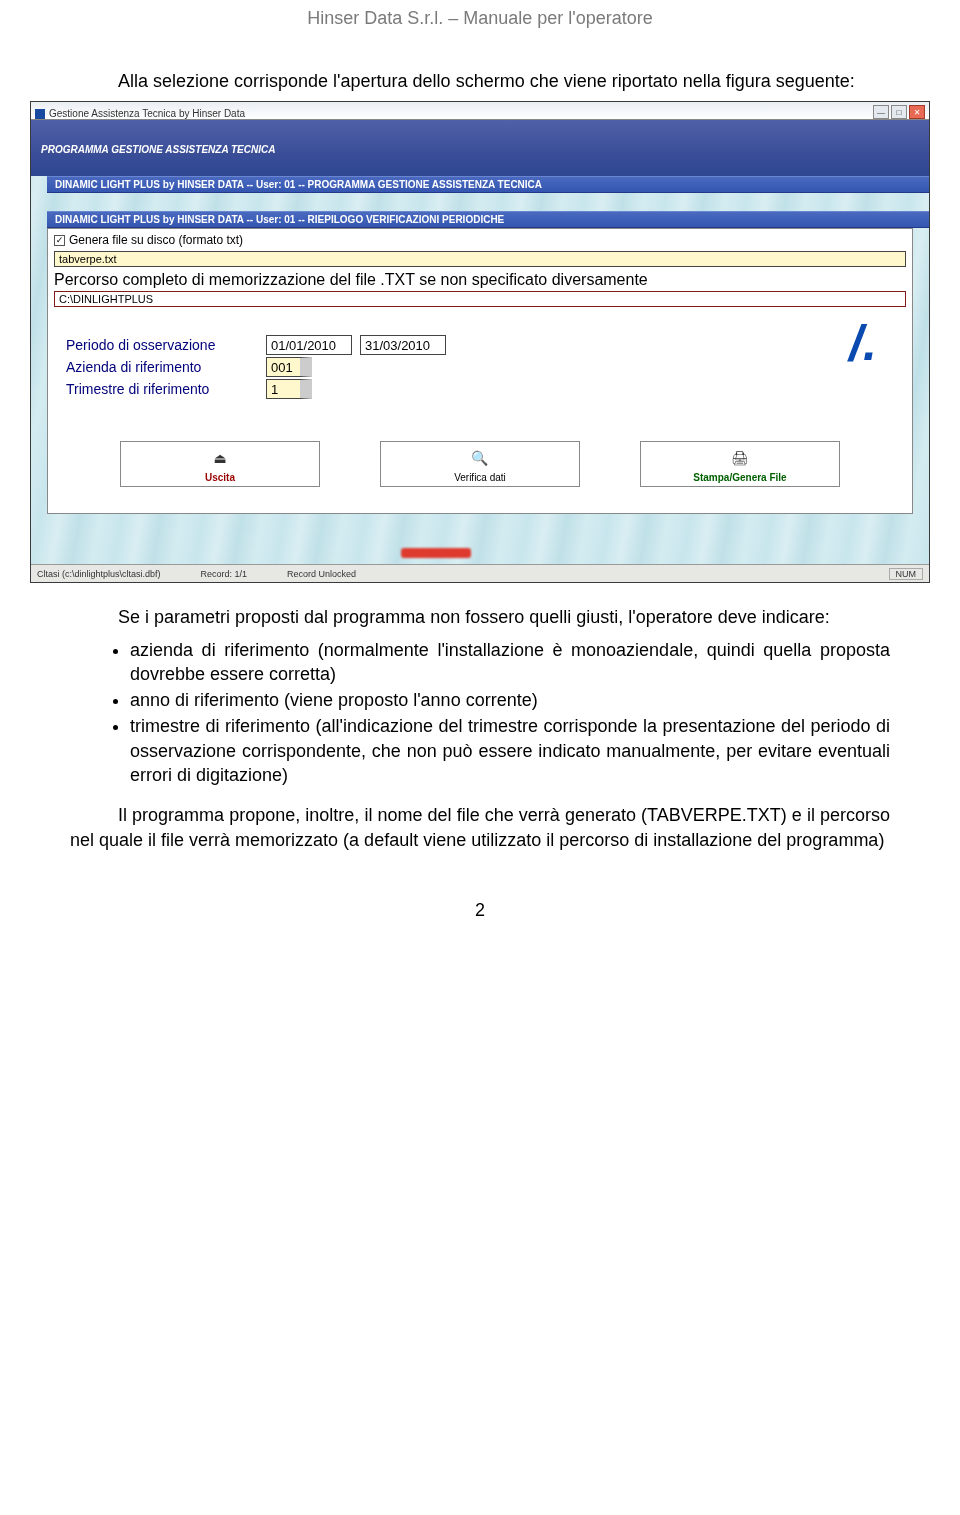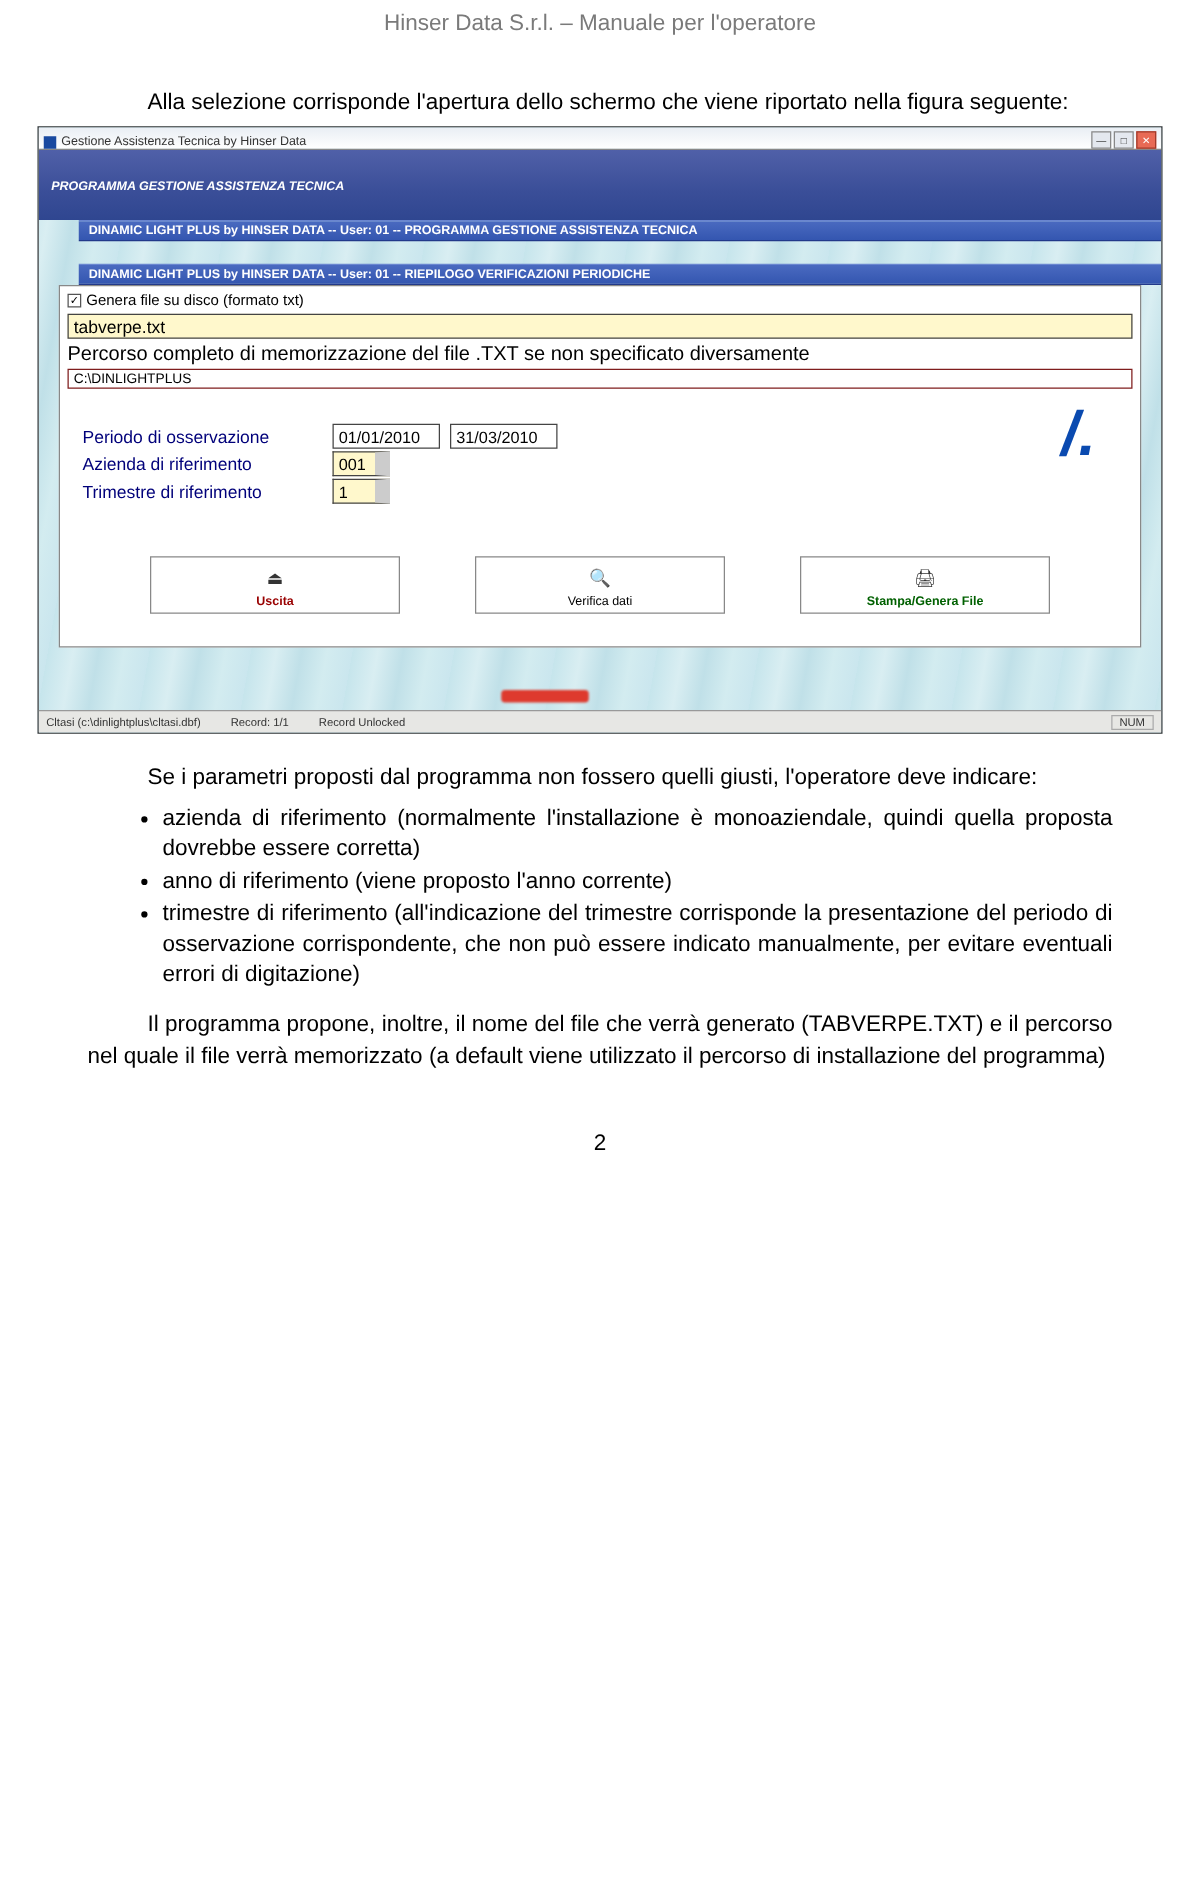--- a/index.html
+++ b/index.html
@@ -83,33 +83,33 @@
   .menubar1 .menulabel { color:#fff; font-size:10px; font-style: italic; font-weight: bold; }
 
   .subtitle-blue {
     position: relative; z-index:2;
     background: linear-gradient(#4a6ac0,#3456b0);
     color:#fff; font-size:10px; font-weight:bold;
     padding: 2px 8px;
     border-top:1px solid #6a86d0;
     border-bottom:1px solid #22398a;
   }
-  .subtitle-blue.inset { margin-left:32px; }
+  .subtitle-blue.inset { margin-left:16px; }
 
   .client-area {
     position: relative; z-index:2;
     background: #fff;
     margin: 0 16px 0 16px;
     border:1px solid #888;
   }
 
   .chk-row { padding: 4px 6px; font-size: 12px; color:#000; display:flex;align-items:center;gap:4px;}
   .chk-box { width:11px;height:11px;border:1px solid #555;display:flex;align-items:center;justify-content:center;font-size:9px;}
   .file-input {
-    margin: 0 6px; background:#fff8cc; border:1px solid #444; padding:1px 4px; font-size:14px; color:#000;
+    margin: 0 6px; background:#fff8cc; border:1px solid #444; padding:1px 4px; font-size:11px; color:#000;
   }
   .path-label { font-size:16px; padding:4px 6px 0 6px;}
   .path-input {
     margin: 2px 6px 10px 6px; background:#fff; border:1px solid #7f1d1d; padding:1px 4px; font-size:11px;
   }
 
   .form-grid {
     padding: 18px 8px 30px 18px;
     font-size: 14px;
     color: #00007a;
@@ -146,21 +146,21 @@
   }
   .right-slash {
     position:absolute; right: 40px; top: -200px; width:40px;height:40px;
     color:#0a4ab0; font-size:50px; font-style:italic; font-weight:bold;
   }
 
   .statusbar {
     position: relative; z-index:2;
     height: 18px; background: #e7e7e4; border-top:1px solid #999;
     display:flex; align-items:center; font-size:9px; color:#333;
-    padding: 0 6px; gap:24px;
+    padding: 0 6px; gap:40px;
   }
   .statusbar .num { margin-left:auto; border:1px solid #aaa; padding:0 6px;text-align:right;}
 
   .page-num { text-align:center; font-size:18px; padding: 40px 0 10px 0; color:#000; }
 </style>
 </head>
 <body>
 
 <div class="page-header">Hinser Data S.r.l. – Manuale per l'operatore</div>
 

